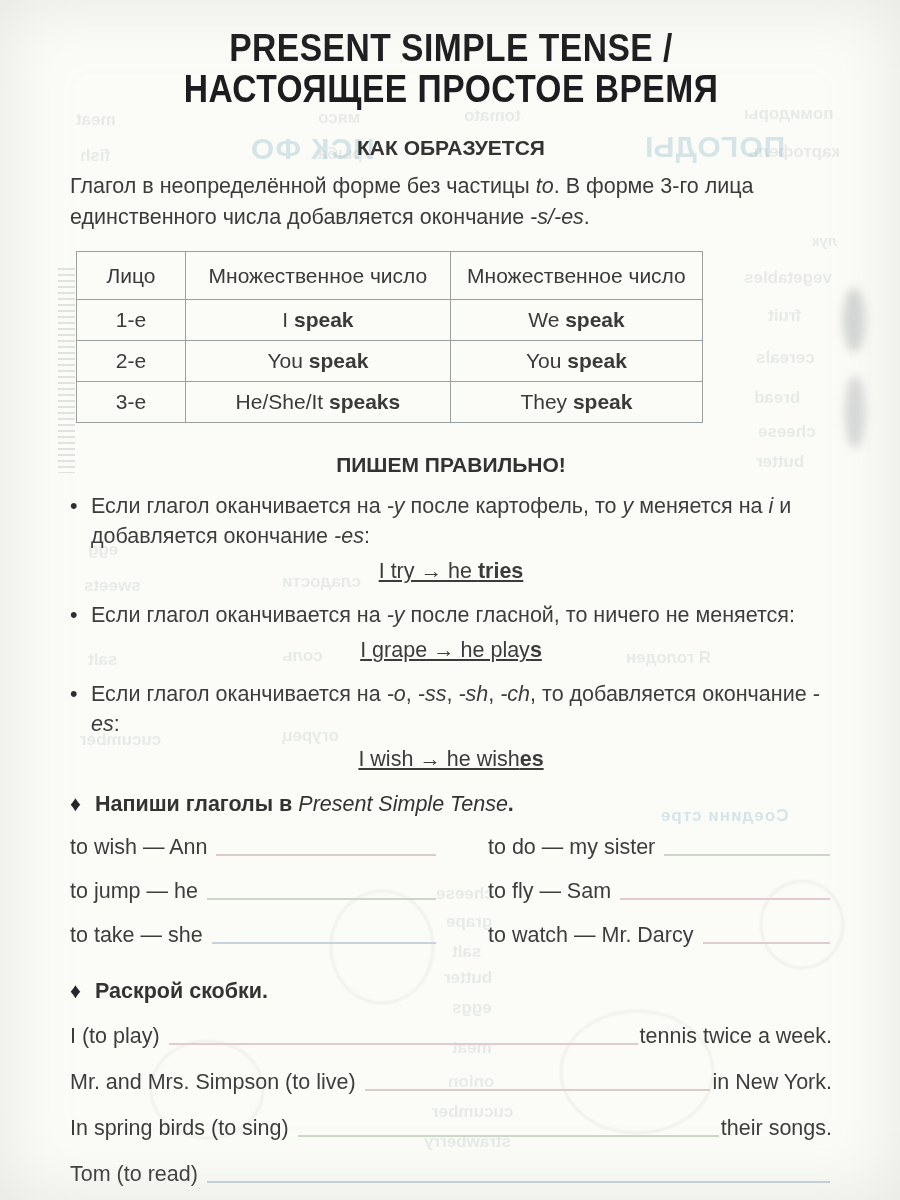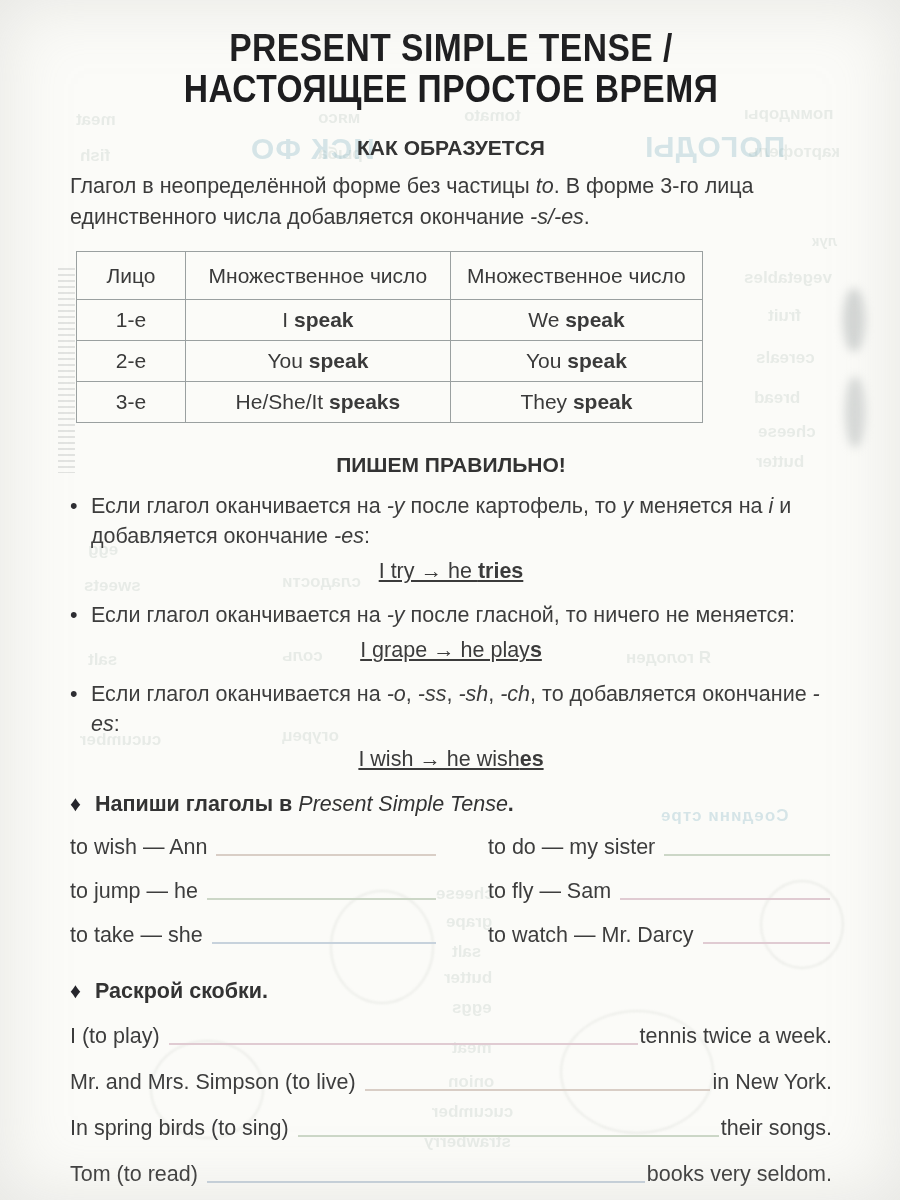--- a/index.html
+++ b/index.html
@@ -242,21 +242,20 @@
         <span class="ex-text">in New York.</span>
       </div>
       <div class="ex2-item">
         <span class="ex-text">In spring birds (to sing)</span>
         <span class="blank bl-b"></span>
         <span class="ex-text">their songs.</span>
       </div>
       <div class="ex2-item">
         <span class="ex-text">Tom (to read)</span>
         <span class="blank bl-d"></span>
-        <span class="ex-text">books very seldom.</span>
       </div>
     </div>
 
     <div class="page-number">36</div>
 
   </div>
 
   <div class="page-vignette"></div>
 </div>
 

